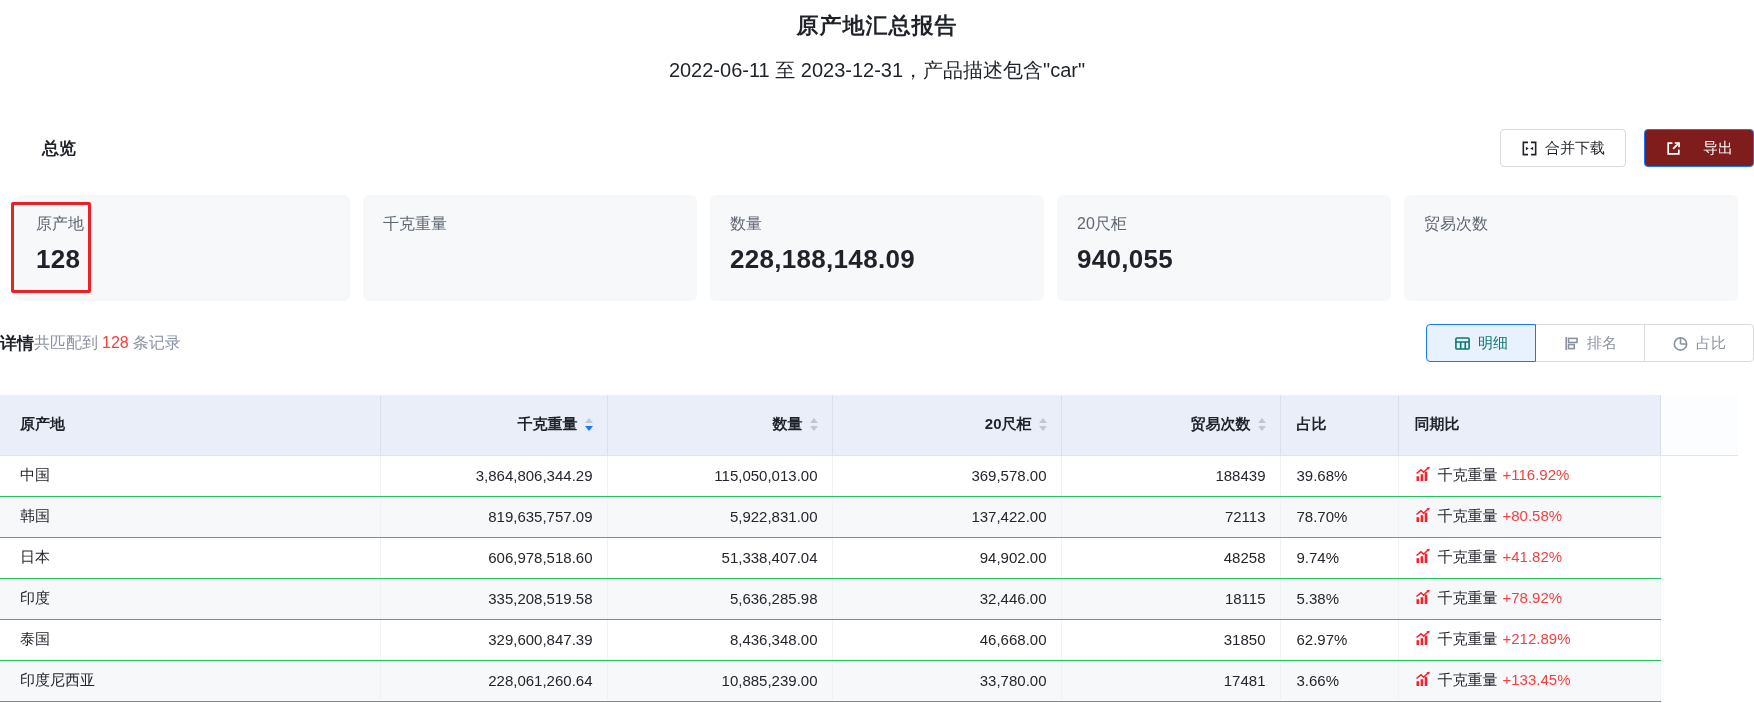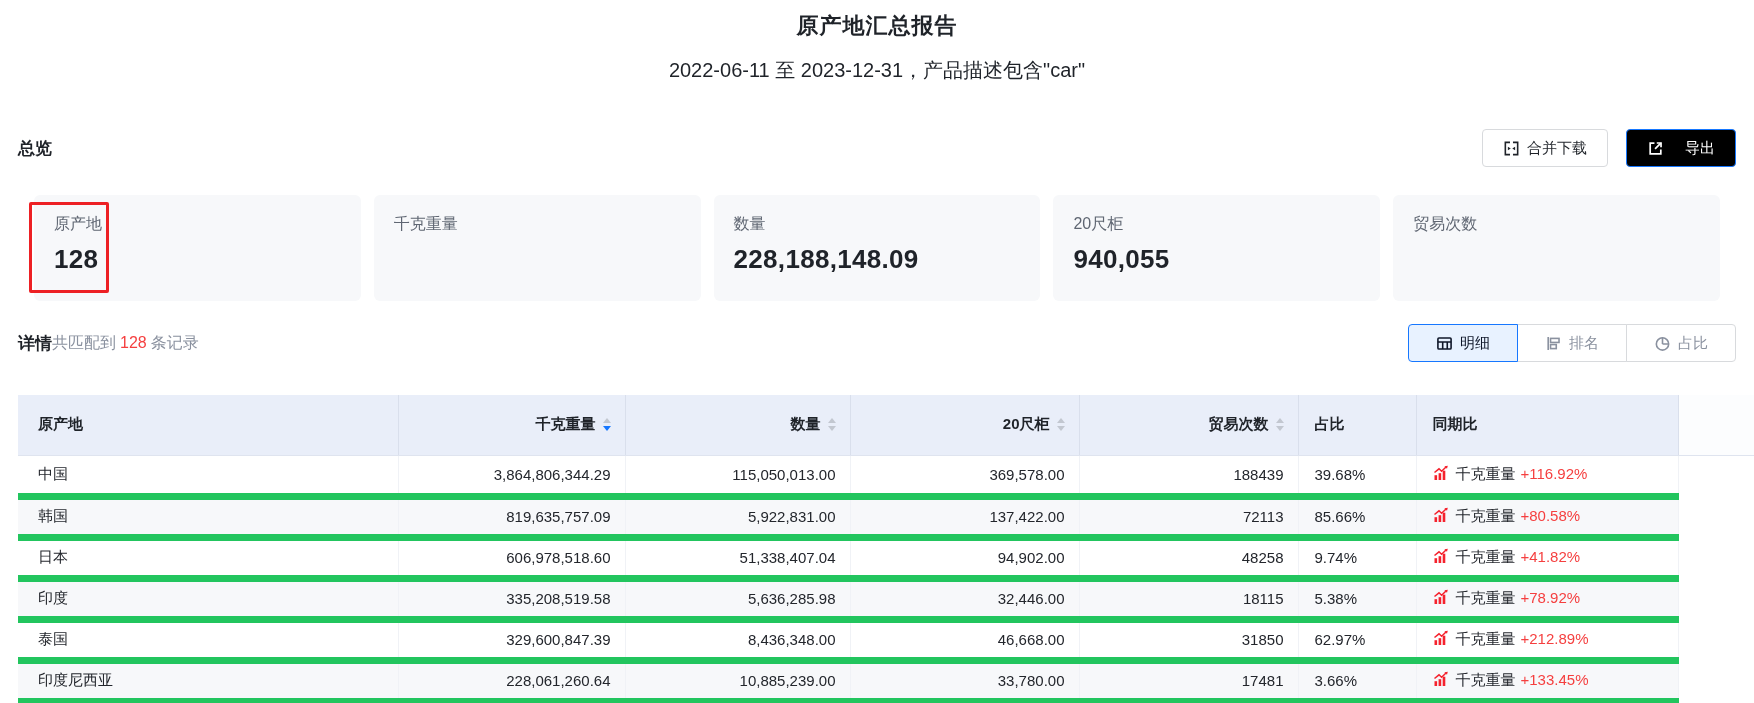--- a/index.html
+++ b/index.html
@@ -2,41 +2,41 @@
 <html><head>
 <meta charset="utf-8">
 <style>
   * { box-sizing: border-box; margin: 0; padding: 0; }
   html,body { background:#fff; }
   body {
     font-family: "Liberation Sans", "DejaVu Sans", sans-serif;
     color:#1f2329;
     width:1754px; height:703px; overflow:hidden;
   }
-  .page { width:1754px; height:703px; padding:0 18px; position:relative; }
+  .page { width:1754px; height:703px; padding:0 0; position:relative; }
 
   
   .report-head { padding-top:12px; text-align:center; }
   .report-title { font-size:22px; font-weight:600; line-height:28px; letter-spacing:1px; }
   .report-subtitle { margin-top:17px; font-size:20px; font-weight:400; line-height:27px; color:#1f2329; }
 
   
   .section-row { display:flex; align-items:center; justify-content:space-between; }
-  .overview-row { margin-top:45px; height:38px; }
+  .overview-row { margin-top:45px; height:38px;margin-left:42px; }
   .section-heading { font-size:17px; font-weight:700; color:#1f2329; }
   .actions { display:flex; gap:18px; }
 
   .btn {
     height:38px; display:inline-flex; align-items:center; gap:7px;
     padding:0 20px; font-size:15px; border-radius:4px; cursor:pointer;
     background:#fff; border:1px solid #d8dadd; color:#1f2329;
     font-family:inherit;
   }
   .btn svg { display:block; }
-  .btn-primary { background:#000000; border-color:#1677ff; color:#fff;gap:21px; }
+  .btn-primary { background:#7f1d1d; border-color:#1677ff; color:#fff;gap:21px; }
 
   
   .cards { margin:28px 16px 0; display:flex; gap:13px; }
   .card {
     position:relative; flex:1 1 0; height:106px; background:#f7f8fa;
     border-radius:6px; padding:19px 0 0 20px;
   }
   .card-label { font-size:16px; color:#5f6672; line-height:20px; }
   .card-value { margin-top:9px; font-size:26px; font-weight:700; color:#1f2329; line-height:32px; letter-spacing:.3px; }
   .red-box {
@@ -52,21 +52,21 @@
 
   .tabs { display:flex; }
   .tab {
     width:110px; height:38px; margin-left:-1px;
     display:inline-flex; align-items:center; justify-content:center; gap:7px;
     background:#fff; border:1px solid #d8dadd; color:#8a919f;
     font-size:15px; cursor:pointer; font-family:inherit; position:relative;
   }
   .tab:first-child { margin-left:0; border-radius:4px 0 0 4px; }
   .tab:last-child { border-radius:0 4px 4px 0; }
-  .tab.active { background:#e8f2ff; border-color:#1677ff; color:#0f172a; z-index:1; }
+  .tab.active { background:#e8f2ff; border-color:#1677ff; color:#0f766e; z-index:1; }
   .tab-icon { display:inline-flex; }
   .tab-icon svg { display:block; }
 
   
   .tbl-wrap { margin-top:33px; }
   table { border-collapse:collapse; table-layout:fixed; width:1738px; font-size:15px; }
   thead th {
     background:#e9eef9; height:60px; font-weight:700; color:#1f2329;
     border-right:1px solid #d9dfec; border-bottom:1px solid #dfe4ef;
   }
@@ -76,21 +76,21 @@
   th.al .th-inner { justify-content:flex-start; padding-left:16px; }
   th.first .th-inner { padding-left:20px; }
   th.ar .th-inner { justify-content:flex-end; padding-right:14px; }
   .sorter { display:inline-flex; flex-direction:column; margin-left:7px; gap:3px; }
   .caret { width:0; height:0; border-left:4.5px solid transparent; border-right:4.5px solid transparent; }
   .caret.up   { border-bottom:5.5px solid #c2c7d0; }
   .caret.down { border-top:5.5px solid #c2c7d0; }
   .caret.down.on { border-top-color:#1677ff; }
 
   tbody td {
-    height:41px; border-bottom:7px solid #22c55e; border-right:1px solid #f0f2f6;
+    height:41px; border-bottom:1px solid #22c55e; border-right:1px solid #f0f2f6;
     color:#23262c; background:#fff;
   }
   tbody td:last-child { border-right:none; }
   tbody tr.stripe td { background:#f7f8fa; }
   tbody td.c-empty, tbody tr.stripe td.c-empty { background:#fff; border-bottom:none; }
   td.al { text-align:left; padding-left:16px; }
   td.first { padding-left:20px; }
   td.ar { text-align:right; padding-right:14px; }
   td.c-yoy { padding-left:16px; white-space:nowrap; }
   .rise-icon { display:inline-block; vertical-align:-2px; margin-right:7px; }
@@ -307,21 +307,21 @@
     </td>
     <td class="c-empty"></td>
   </tr>
 
   <tr class="stripe">
     <td class="al first">韩国</td>
     <td class="ar">819,635,757.09</td>
     <td class="ar">5,922,831.00</td>
     <td class="ar">137,422.00</td>
     <td class="ar">72113</td>
-    <td class="al">85.66%</td>
+    <td class="al">78.70%</td>
     <td class="c-yoy">
       <span class="rise-icon">
         <svg width="16" height="16" viewBox="0 0 16 16" fill="none">
           <rect x="1.5" y="10.2" width="2.6" height="4.8" fill="#f5222d"></rect>
           <rect x="5.6" y="8.2" width="2.6" height="6.8" fill="#f5222d"></rect>
           <rect x="9.7" y="5.7" width="2.6" height="9.3" fill="#f5222d"></rect>
           <path d="M1.5 7.5L6 3.8l2.6 2.4L13 2" stroke="#f5222d" stroke-width="1.5"></path>
           <path d="M14.8.8l-3.4.4 2.6 2.6z" fill="#f5222d"></path>
         </svg>
       </span><span class="yoy-m">千克重量</span><span class="yoy-v">+80.58%</span>

